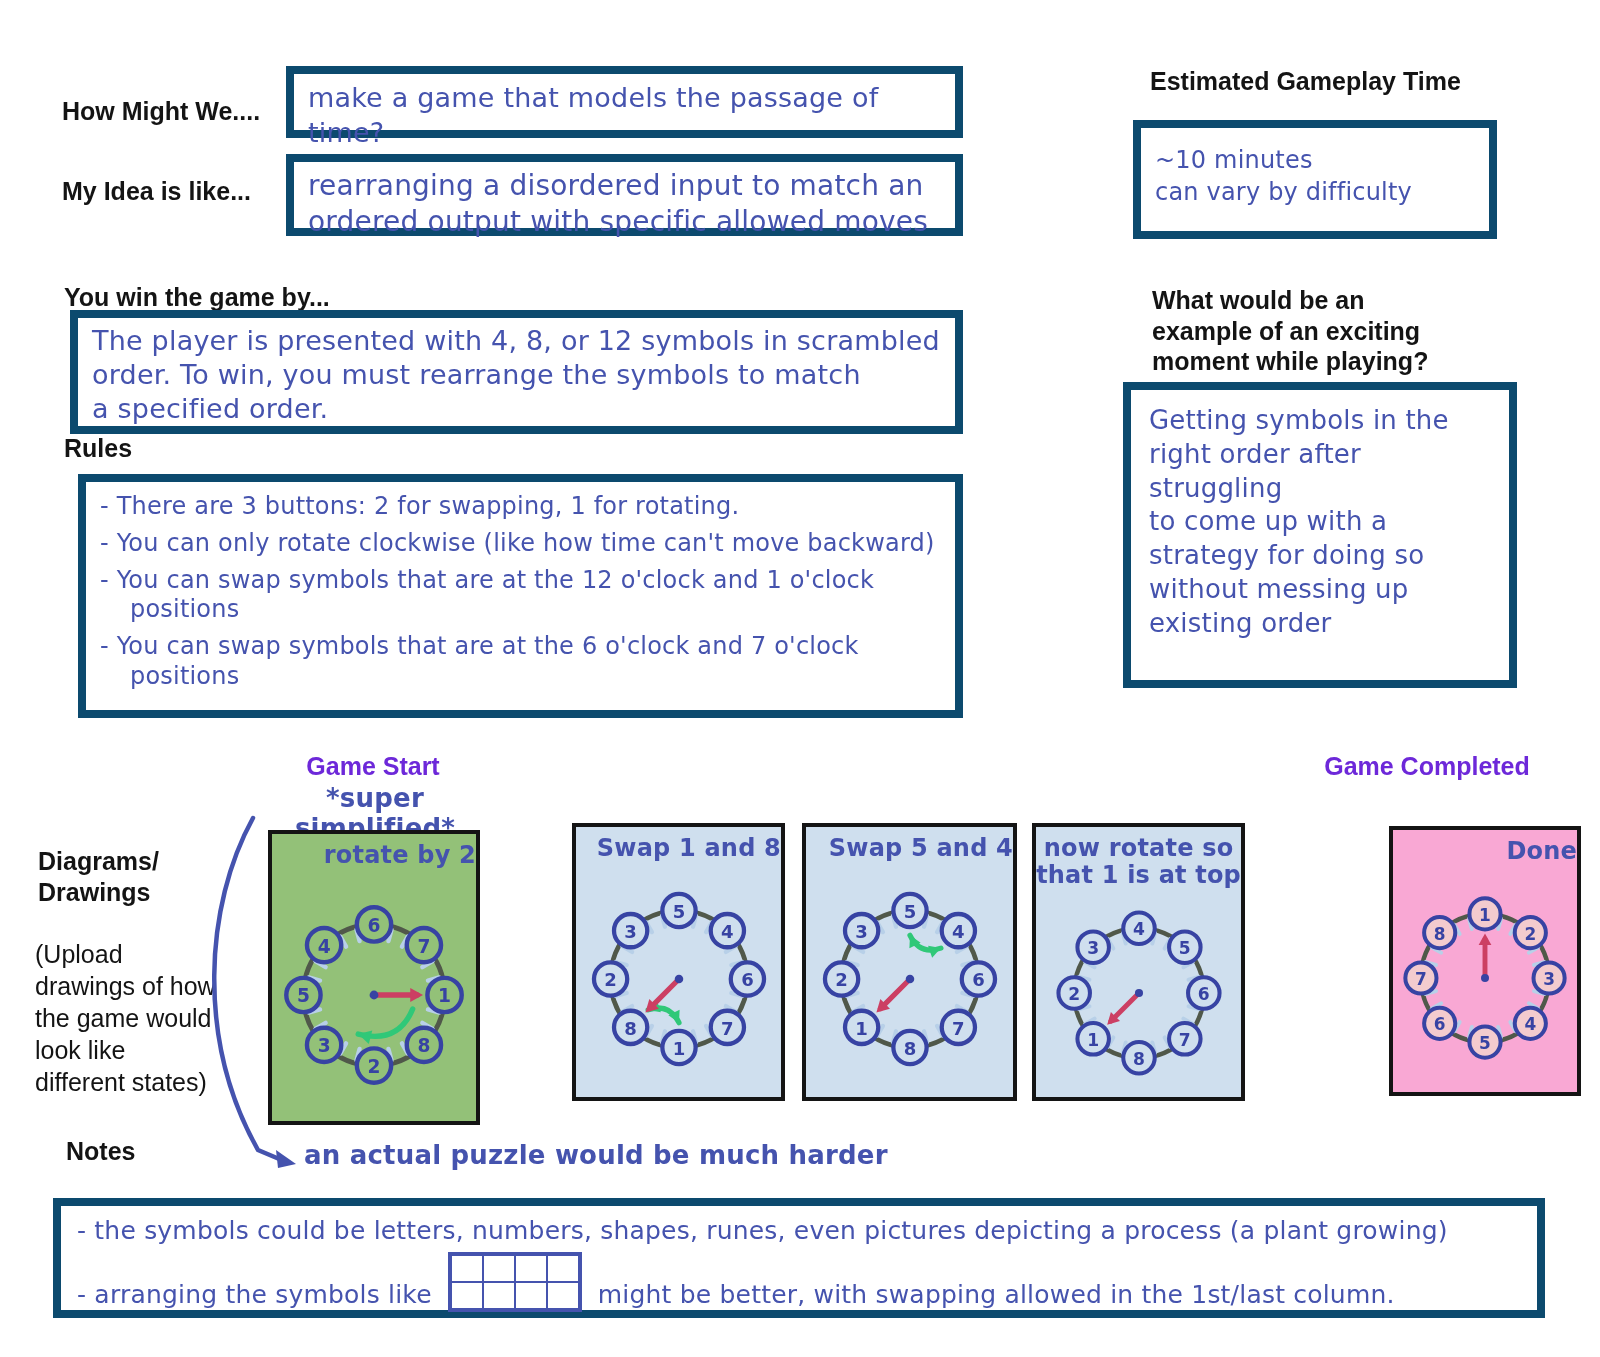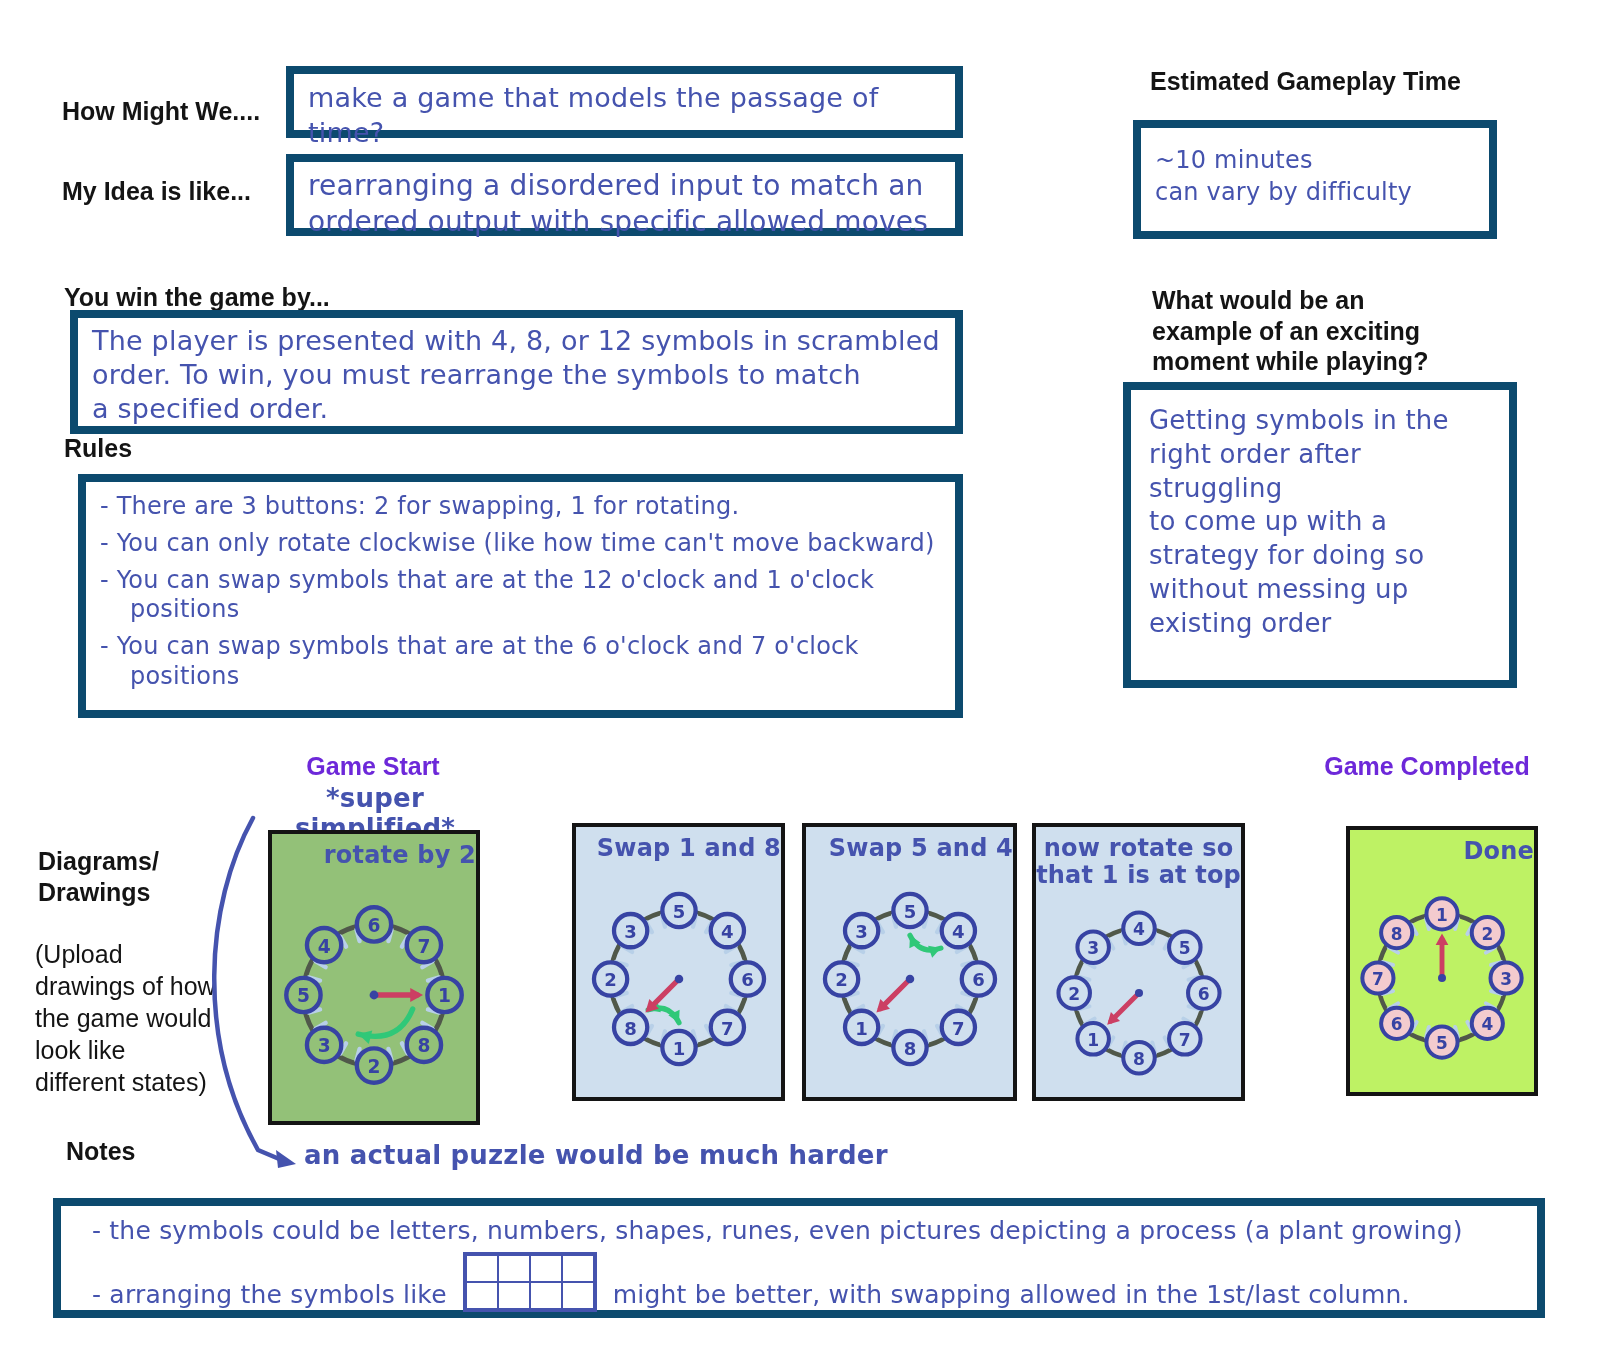--- a/index.html
+++ b/index.html
@@ -247,21 +247,21 @@
         <circle cx="100" cy="174" r="17.5" fill="#cfdfee" stroke="#3743a3" stroke-width="4.5"></circle>
         <text x="100" y="175" text-anchor="middle" dominant-baseline="central" fill="#3743a3" font-size="19" font-weight="bold" font-family="DejaVu Sans, sans-serif">8</text>
         <circle cx="49.08831175456858" cy="152.91168824543144" r="17.5" fill="#cfdfee" stroke="#3743a3" stroke-width="4.5"></circle>
         <text x="49.08831175456858" y="153.91168824543144" text-anchor="middle" dominant-baseline="central" fill="#3743a3" font-size="19" font-weight="bold" font-family="DejaVu Sans, sans-serif">1</text>
         <circle cx="28" cy="102.00000000000001" r="17.5" fill="#cfdfee" stroke="#3743a3" stroke-width="4.5"></circle>
         <text x="28" y="103.00000000000001" text-anchor="middle" dominant-baseline="central" fill="#3743a3" font-size="19" font-weight="bold" font-family="DejaVu Sans, sans-serif">2</text>
         <circle cx="49.088311754568565" cy="51.08831175456858" r="17.5" fill="#cfdfee" stroke="#3743a3" stroke-width="4.5"></circle>
         <text x="49.088311754568565" y="52.08831175456858" text-anchor="middle" dominant-baseline="central" fill="#3743a3" font-size="19" font-weight="bold" font-family="DejaVu Sans, sans-serif">3</text>
       </svg>
   </div>
-  <div class="panel" style="left: 1346px; top: 826px; width: 192px; height: 270px; background: #bef264;">
+  <div class="panel" style="left: 1389px; top: 826px; width: 192px; height: 270px; background: #f9a8d4;">
     <div class="panel-title hand ml">Done</div>
     <svg class="clock" width="178" height="182" viewBox="0 0 200 204">
         <circle cx="100" cy="102" r="72" fill="none" stroke="#50584a" stroke-width="5"></circle>
         <line x1="114.75268557084368" y1="46.942227901523104" x2="117.85851411207393" y2="35.35111798605429" stroke="#b8d0e8" stroke-width="4.5" stroke-linecap="round"></line>
         <line x1="128.5" y1="52.636551984287" x2="134.5" y2="42.24424713887374" stroke="#b8d0e8" stroke-width="4.5" stroke-linecap="round"></line>
         <line x1="149.363448015713" y1="73.5" x2="159.75575286112627" y2="67.5" stroke="#b8d0e8" stroke-width="4.5" stroke-linecap="round"></line>
         <line x1="155.0577720984769" y1="87.24731442915632" x2="166.6488820139457" y2="84.14148588792607" stroke="#b8d0e8" stroke-width="4.5" stroke-linecap="round"></line>
         <line x1="155.0577720984769" y1="116.75268557084368" x2="166.6488820139457" y2="119.85851411207393" stroke="#b8d0e8" stroke-width="4.5" stroke-linecap="round"></line>
         <line x1="149.363448015713" y1="130.5" x2="159.75575286112627" y2="136.5" stroke="#b8d0e8" stroke-width="4.5" stroke-linecap="round"></line>
         <line x1="128.5" y1="151.363448015713" x2="134.5" y2="161.75575286112627" stroke="#b8d0e8" stroke-width="4.5" stroke-linecap="round"></line>
@@ -304,21 +304,21 @@
 look like
 different states)</div>
   <div class="plabel" style="left:66px;top:1136px">Notes</div>
   <div class="hand" style="position:absolute;left:304px;top:1140px;font-size:26px;font-weight:bold">an actual puzzle would be much harder</div>
 
   <svg class="overlay" width="1600" height="1357">
     <path d="M 253 818 C 205 905 196 1040 258 1150 L 284 1161" fill="none" stroke="#4553ae" stroke-width="4.5" stroke-linecap="round"></path>
     <polygon points="296,1164 276,1150 278,1168" fill="#4553ae"></polygon>
   </svg>
 
-  <div class="box" style="left:53px;top:1198px;width:1492px;height:120px;padding:8px 31px">
+  <div class="box" style="left:53px;top:1198px;width:1492px;height:120px;padding:8px 16px">
     <div class="hand notes-line">- the symbols could be letters, numbers, shapes, runes, even pictures depicting a process  (a plant growing)</div>
     <div class="notes-line2">
       <span class="hand notes-line">- arranging the symbols like</span>
       <span class="symbol-grid">
         <span></span>
           <span></span>
           <span></span>
           <span></span>
         <span></span>
           <span></span>

